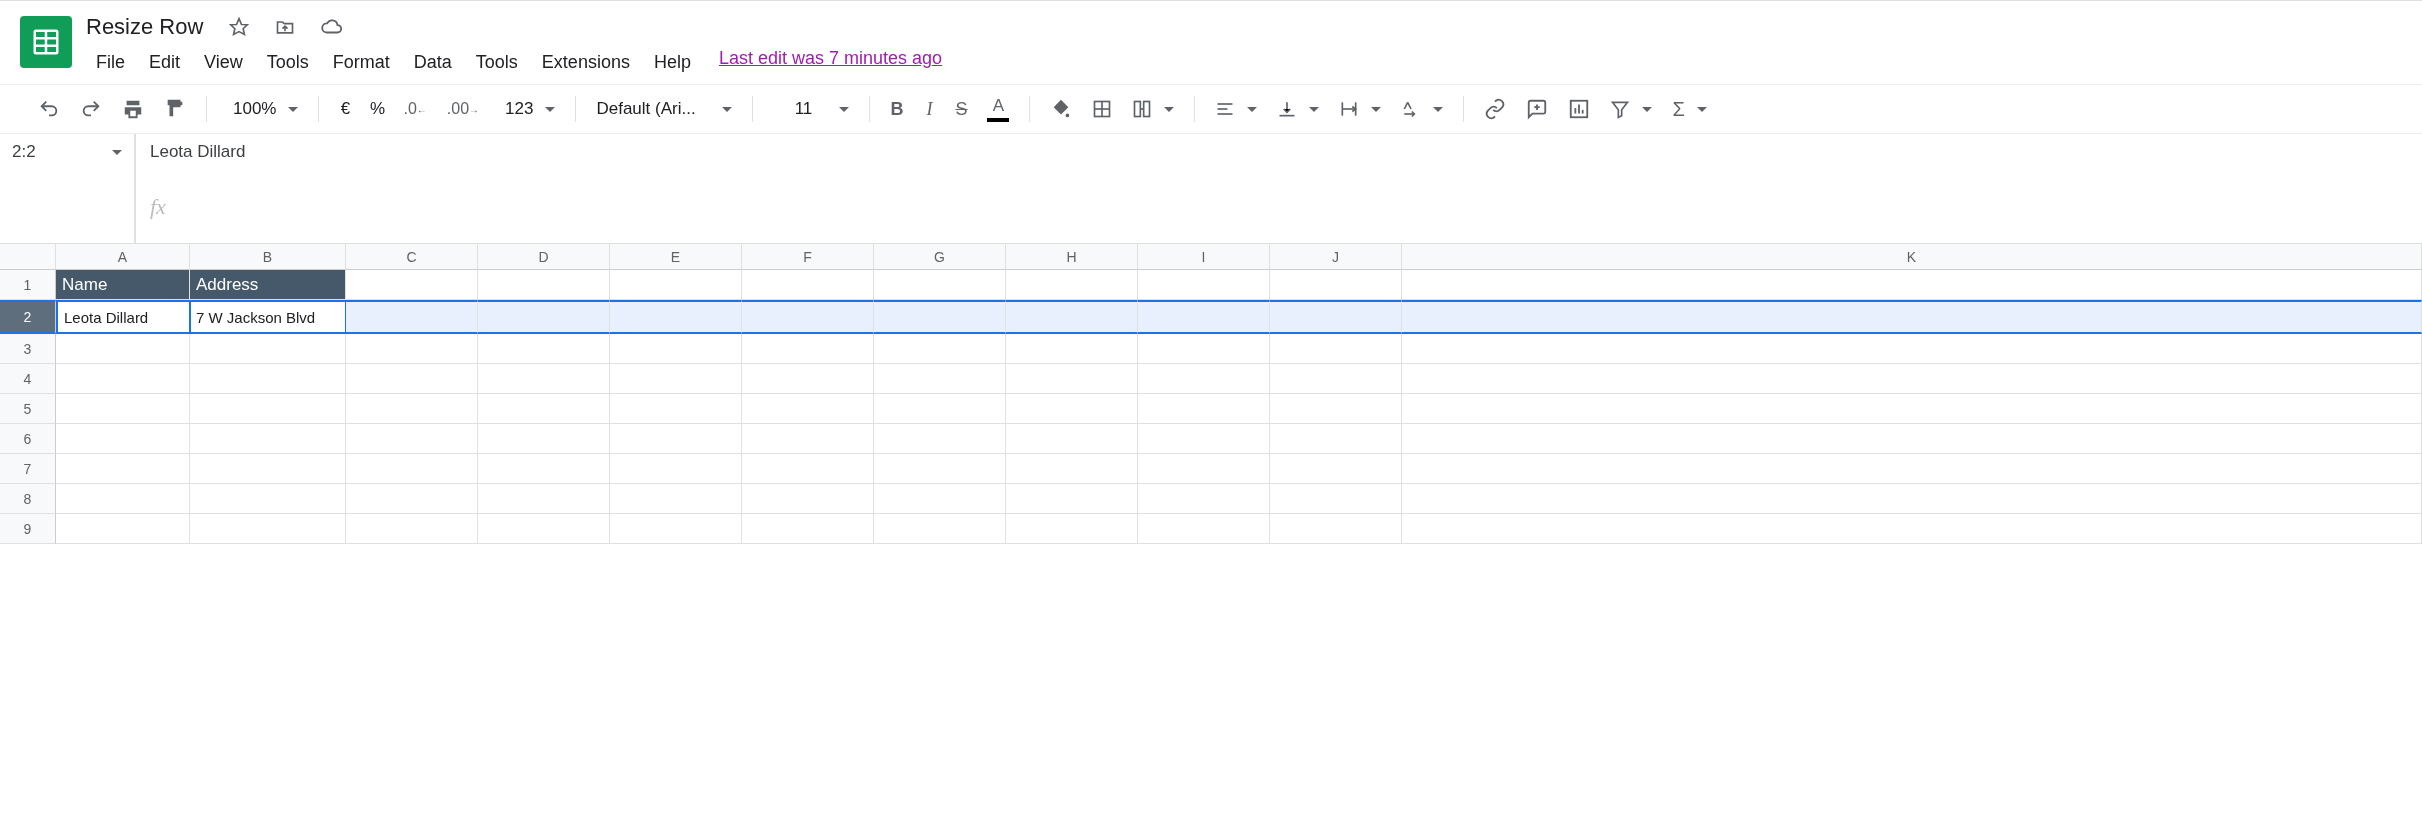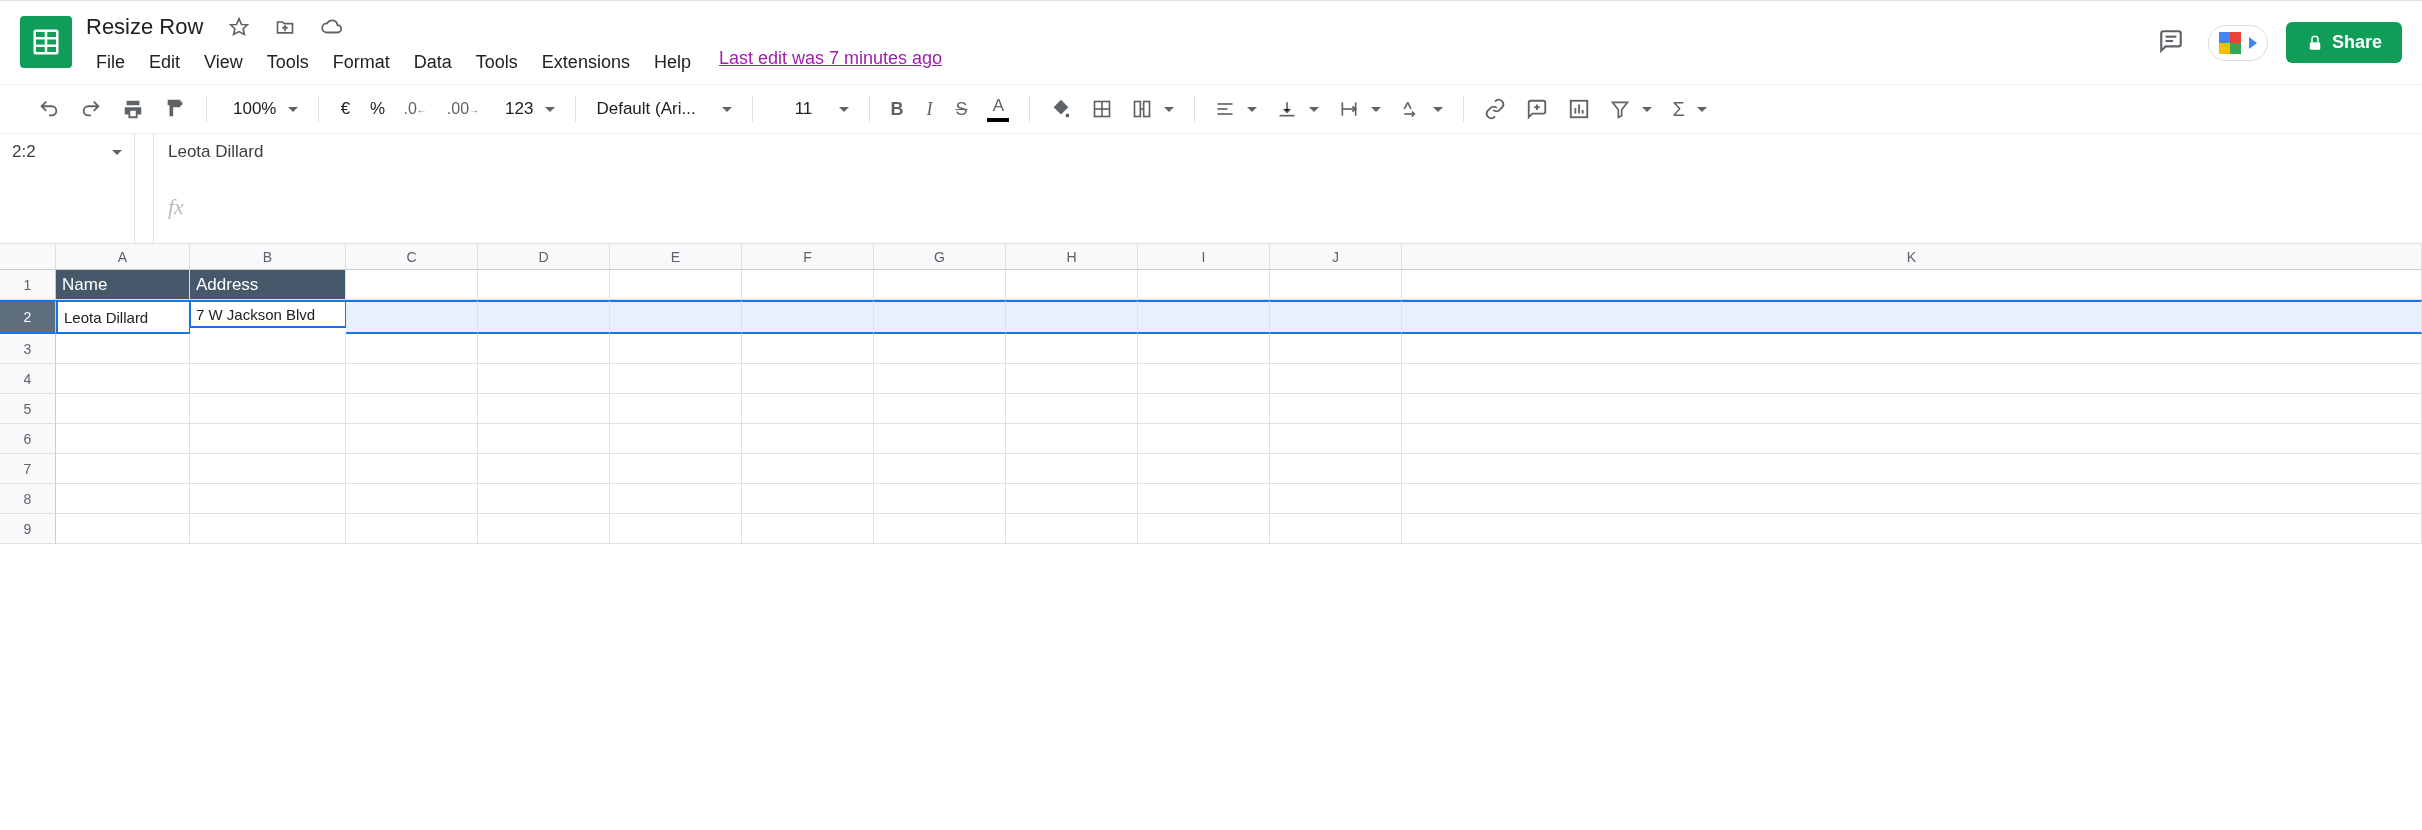--- a/index.html
+++ b/index.html
@@ -32,21 +32,21 @@
   .tb-sep { width:1px; height:26px; background:#e0e0e0; margin:0 8px;}
   .tb-text { font-size:17px; color:#202124; padding:0 6px;}
   .tb-drop { display:flex; align-items:center; gap:6px; padding:4px 8px; cursor:pointer;}
   .caret { width:0;height:0;border-left:5px solid transparent;border-right:5px solid transparent;border-top:5px solid #5f6368;}
   .font-box { width:120px; font-size:17px; color:#202124;}
   .size-box { width:60px; text-align:center; font-size:17px; color:#202124;}
   .text-color-btn { display:flex; flex-direction:column; align-items:center; }
   .text-color-bar { width:22px; height:4px; background:#000; margin-top:2px;}
 
   
-  .fxrow { display:flex; height:110px; border-bottom:1px solid #e0e0e0;gap:18px;}
+  .fxrow { display:flex; height:110px; border-bottom:1px solid #e0e0e0;}
   .namebox-wrap { width:135px; border-right:1px solid #e0e0e0; display:flex; flex-direction:column;}
   .namebox { height:36px; display:flex; align-items:center; padding:0 12px; justify-content:space-between; color:#5f6368;}
   .namebox-val { font-size:17px; color:#3c4043;}
   .fx-col { flex:1; display:flex; flex-direction:column; border-left:1px solid #e0e0e0;}
   .fx-val { height:36px; display:flex; align-items:center; padding:0 14px; font-size:17px; color:#3c4043;}
   .fx-lower { flex:1; display:flex; align-items:center; padding-left:14px;}
   .fx-symbol { font-style:italic; font-family: serif; color:#bdbdbd; font-size:22px;}
   .namebox-lower { flex:1; border-top-right-radius:0; background:#f8f9fa; opacity:0;}
 
   
@@ -117,43 +117,20 @@
         <span class="menu-item">Tools</span>
         <span class="menu-item">Format</span>
         <span class="menu-item">Data</span>
         <span class="menu-item">Tools</span>
         <span class="menu-item">Extensions</span>
         <span class="menu-item">Help</span>
         <span class="last-edit">Last edit was 7 minutes ago</span>
       </div>
     </div>
     <div class="spacer"></div>
-    <div class="right-actions">
-      <span class="comments-btn"><svg width="26" height="26" viewBox="0 0 24 24" fill="none" stroke="#5f6368" stroke-width="2">
-            <path d="M21 15a2 2 0 0 1-2 2H7l-4 4V5a2 2 0 0 1 2-2h14a2 2 0 0 1 2 2z"></path>
-            <line x1="7" y1="8" x2="17" y2="8"></line>
-            <line x1="7" y1="12" x2="14" y2="12"></line>
-          </svg></span>
-      <span class="meet-btn">
-        <span class="meet-sq">
-            <span class="sq b"></span>
-            <span class="sq r"></span>
-            <span class="sq y"></span>
-            <span class="sq g"></span>
-          </span>
-        <span class="meet-tri"></span>
-      </span>
-      <span class="share-btn">
-        <svg width="18" height="18" viewBox="0 0 24 24" fill="#fff">
-            <rect x="5" y="11" width="14" height="10" rx="2"></rect>
-            <path d="M8 11V7a4 4 0 0 1 8 0v4" fill="none" stroke="#fff" stroke-width="2"></path>
-          </svg>
-        <span>Share</span>
-      </span>
-    </div>
   </div>
 
   <div class="toolbar">
     <span class="tb-btn">
         <svg width="22" height="22" viewBox="0 0 24 24" fill="none" stroke="#5f6368" stroke-width="2">
           <path d="M9 14l-5-5 5-5"></path>
           <path d="M4 9h11a5 5 0 0 1 0 10h-3"></path>
         </svg>
       </span>
     <span class="tb-btn">
@@ -353,21 +330,21 @@
       <div class="cell r-h c-std"></div>
       <div class="cell r-h c-std"></div>
       <div class="cell r-h c-std"></div>
       <div class="cell r-h c-std"></div>
       <div class="cell r-h c-std" style="flex:1"></div>
     </div>
 
     <div class="gridrow" style="height:34px;">
       <div class="rowhdr row2-rowhdr" style="height:34px;">2</div>
       <div class="cell c-A row2-cell first data" style="height:34px;">Leota Dillard</div>
-      <div class="cell c-B row2-cell data" style="height:28px;">7 W Jackson Blvd</div>
+      <div class="cell c-B row2-cell data" style="height:34px;">7 W Jackson Blvd</div>
       <div class="cell c-std row2-cell" style="height:34px;"></div>
       <div class="cell c-std row2-cell" style="height:34px;"></div>
       <div class="cell c-std row2-cell" style="height:34px;"></div>
       <div class="cell c-std row2-cell" style="height:34px;"></div>
       <div class="cell c-std row2-cell" style="height:34px;"></div>
       <div class="cell c-std row2-cell" style="height:34px;"></div>
       <div class="cell c-std row2-cell" style="height:34px;"></div>
       <div class="cell c-std row2-cell" style="height:34px;"></div>
       <div class="cell c-std row2-cell" style="height:34px;flex:1"></div>
     </div>

